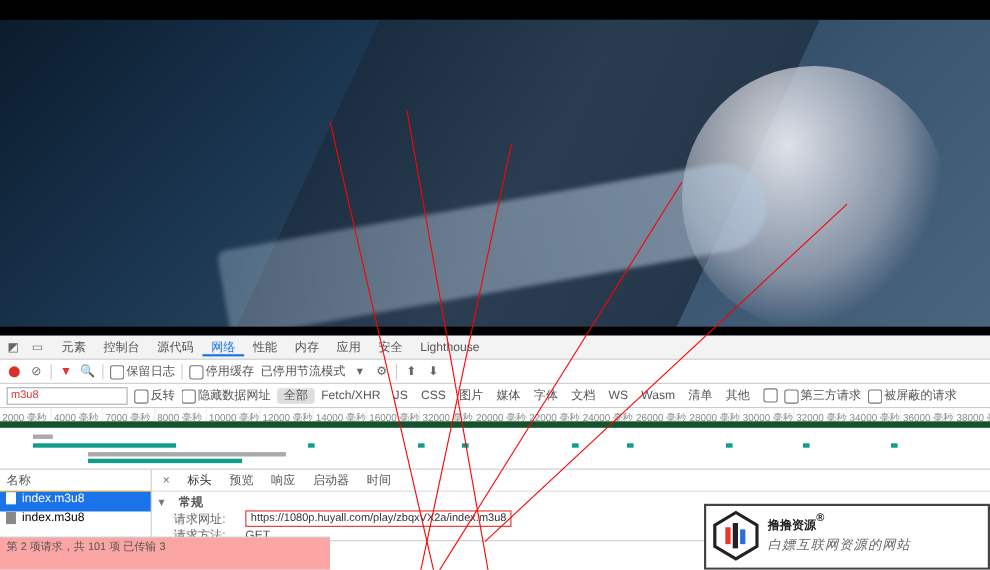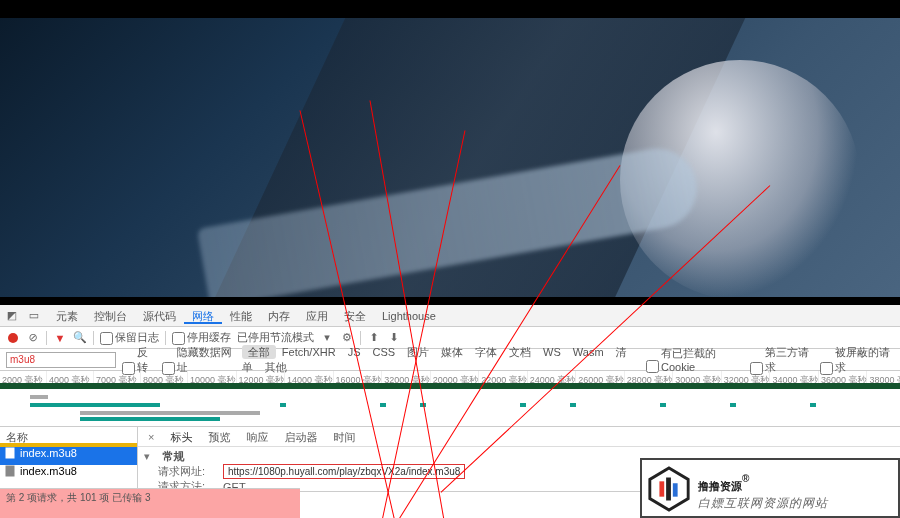--- a/index.html
+++ b/index.html
@@ -26,36 +26,36 @@
 .filter-pill{padding:1px 6px;color:#555;cursor:pointer;border-radius:3px}
 .filter-pill.active{background:#ddd}
 .timeline-row{display:flex;height:18px;border-bottom:6px solid #14532d;overflow:hidden}
 .time-mark{flex:0 0 47px;font-size:9px;color:#888;border-right:1px solid #eee;padding-left:2px;line-height:18px;white-space:nowrap}
 .waterfall{height:38px;border-bottom:1px solid #ccc;position:relative;background:#fff}
 .wf-bar{position:absolute;height:4px}
 .wf-teal{background:#0f9d8e}
 .wf-grey{background:#aaa}
 .content-split{display:flex;height:65px;border-bottom:1px solid #ccc}
 .name-panel{width:138px;border-right:1px solid #ccc;display:flex;flex-direction:column}
-.name-header{height:20px;line-height:20px;padding-left:6px;color:#555;border-bottom:4px solid #eab308}
+.name-header{height:20px;line-height:20px;padding-left:6px;color:#555;border-bottom:1px solid #eab308}
 .name-item{height:18px;display:flex;align-items:flex-start;padding-left:4px;gap:4px;cursor:pointer}
 .name-item.selected{background:#1a73e8;color:#fff}
 .file-icon{width:12px;height:12px}
 .detail-panel{flex:1;display:flex;flex-direction:column}
 .detail-tabs{display:flex;height:20px;border-bottom:1px solid #ddd;align-items:center;padding-left:4px;gap:2px}
 .close-x{padding:0 6px;color:#777;cursor:pointer}
 .dtab{padding:0 8px;color:#555;cursor:pointer;height:20px;line-height:20px}
 .dtab.active{color:#333;font-weight:500}
 .detail-body{padding:2px 6px;font-size:10px;color:#555}
 .detail-line{display:flex;align-items:center;height:15px;gap:10px}
 .detail-key{color:#666;width:55px}
 .url-box{border:1px solid #d33;padding:1px 4px;font-size:10px;color:#333}
 .status-dot{width:8px;height:8px;border-radius:50%;background:#0c8a3e;display:inline-block;margin-right:3px}
 .status-bar{height:30px;line-height:18px;padding-left:6px;color:#555;border-top:1px solid #ccc;font-size:10px;position:absolute;bottom:0;left:0;width:300px;background:#fca5a5}
-.watermark{position:absolute;right:0;bottom:0;width:260px;height:60px;background:#fff;border:2px solid #444;display:flex;align-items:flex-end;padding:4px;z-index:20}
+.watermark{position:absolute;right:0;bottom:0;width:260px;height:60px;background:#fff;border:2px solid #444;display:flex;align-items:flex-start;padding:4px;z-index:20}
 .wm-logo{width:46px;height:46px;position:relative;flex-shrink:0}
 .wm-logo svg{width:100%;height:100%}
 .wm-text{margin-left:6px}
 .wm-big{font-size:20px;font-weight:700;color:#222}
 .wm-r{font-size:10px;vertical-align:super}
 .wm-small{font-size:12px;color:#666;font-style:italic;letter-spacing:1px}
 .expand-arrow{color:#777;margin-right:3px}
 </style>
 </head>
 <body>
@@ -110,21 +110,20 @@
       <input type="checkbox" style="">
       <span>反转</span>
     </label>
   <label class="chk">
       <input type="checkbox" style="">
       <span>隐藏数据网址</span>
     </label>
   <span id="filter-types"><span class="filter-pill active">全部</span><span class="filter-pill">Fetch/XHR</span><span class="filter-pill">JS</span><span class="filter-pill">CSS</span><span class="filter-pill">图片</span><span class="filter-pill">媒体</span><span class="filter-pill">字体</span><span class="filter-pill">文档</span><span class="filter-pill">WS</span><span class="filter-pill">Wasm</span><span class="filter-pill">清单</span><span class="filter-pill">其他</span></span>
   <label class="chk">
       <input type="checkbox" style="">
-      <span>有已拦截的 Cookie</span>
     </label>
   <label class="chk">
       <input type="checkbox" style="">
       <span>第三方请求</span>
     </label>
   <label class="chk">
       <input type="checkbox" style="">
       <span>被屏蔽的请求</span>
     </label>
 </div>

